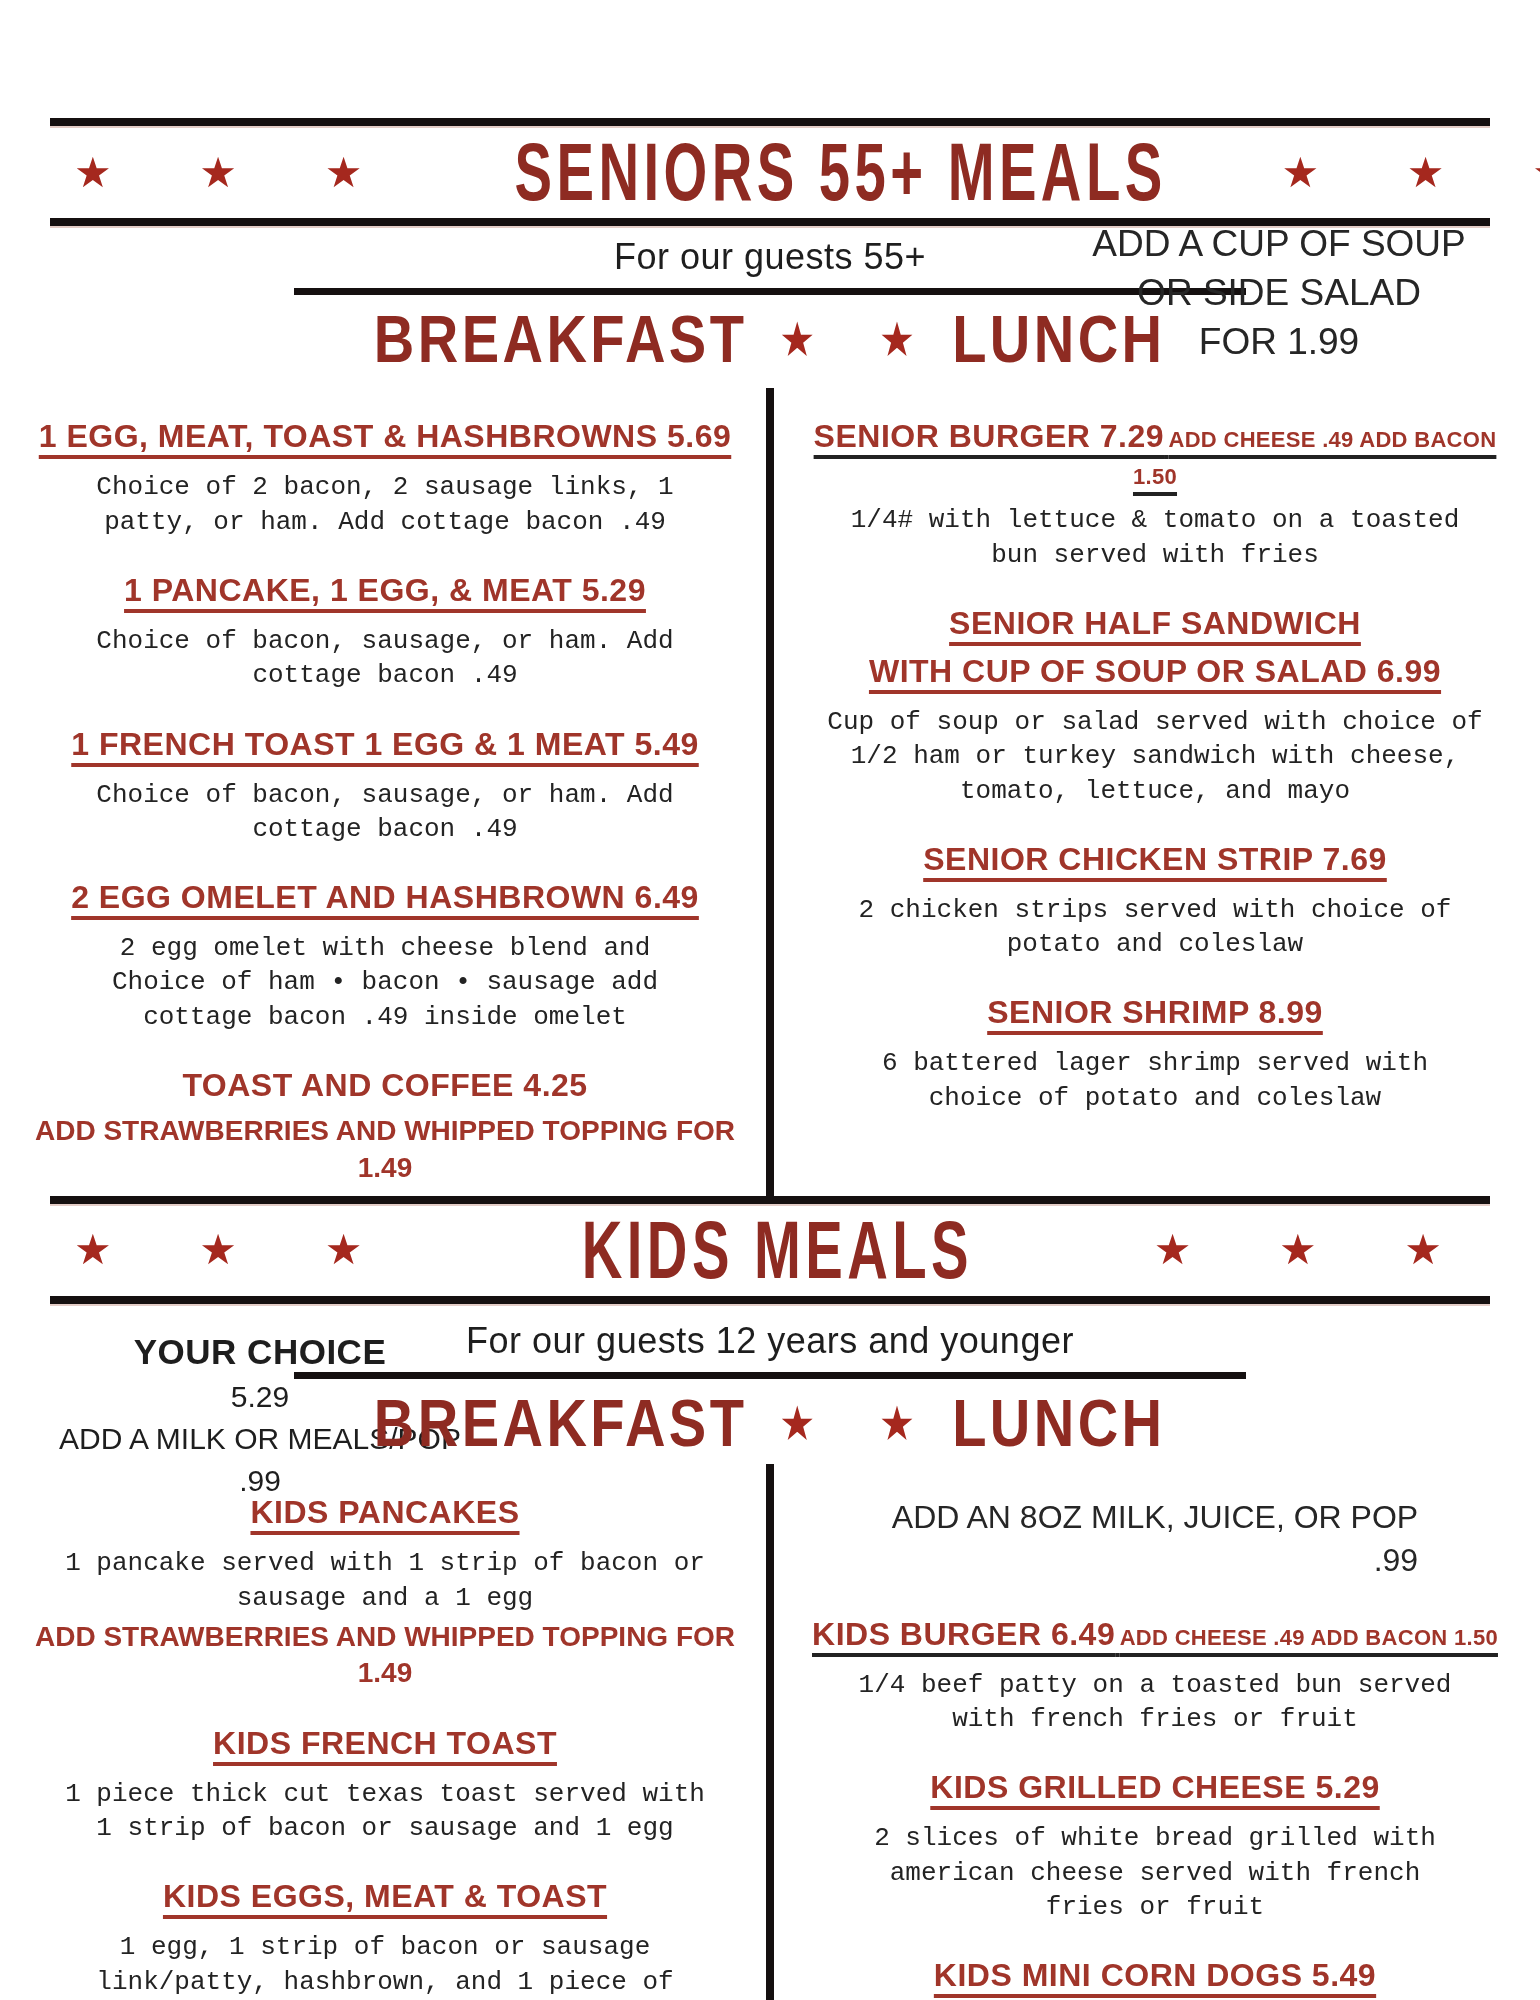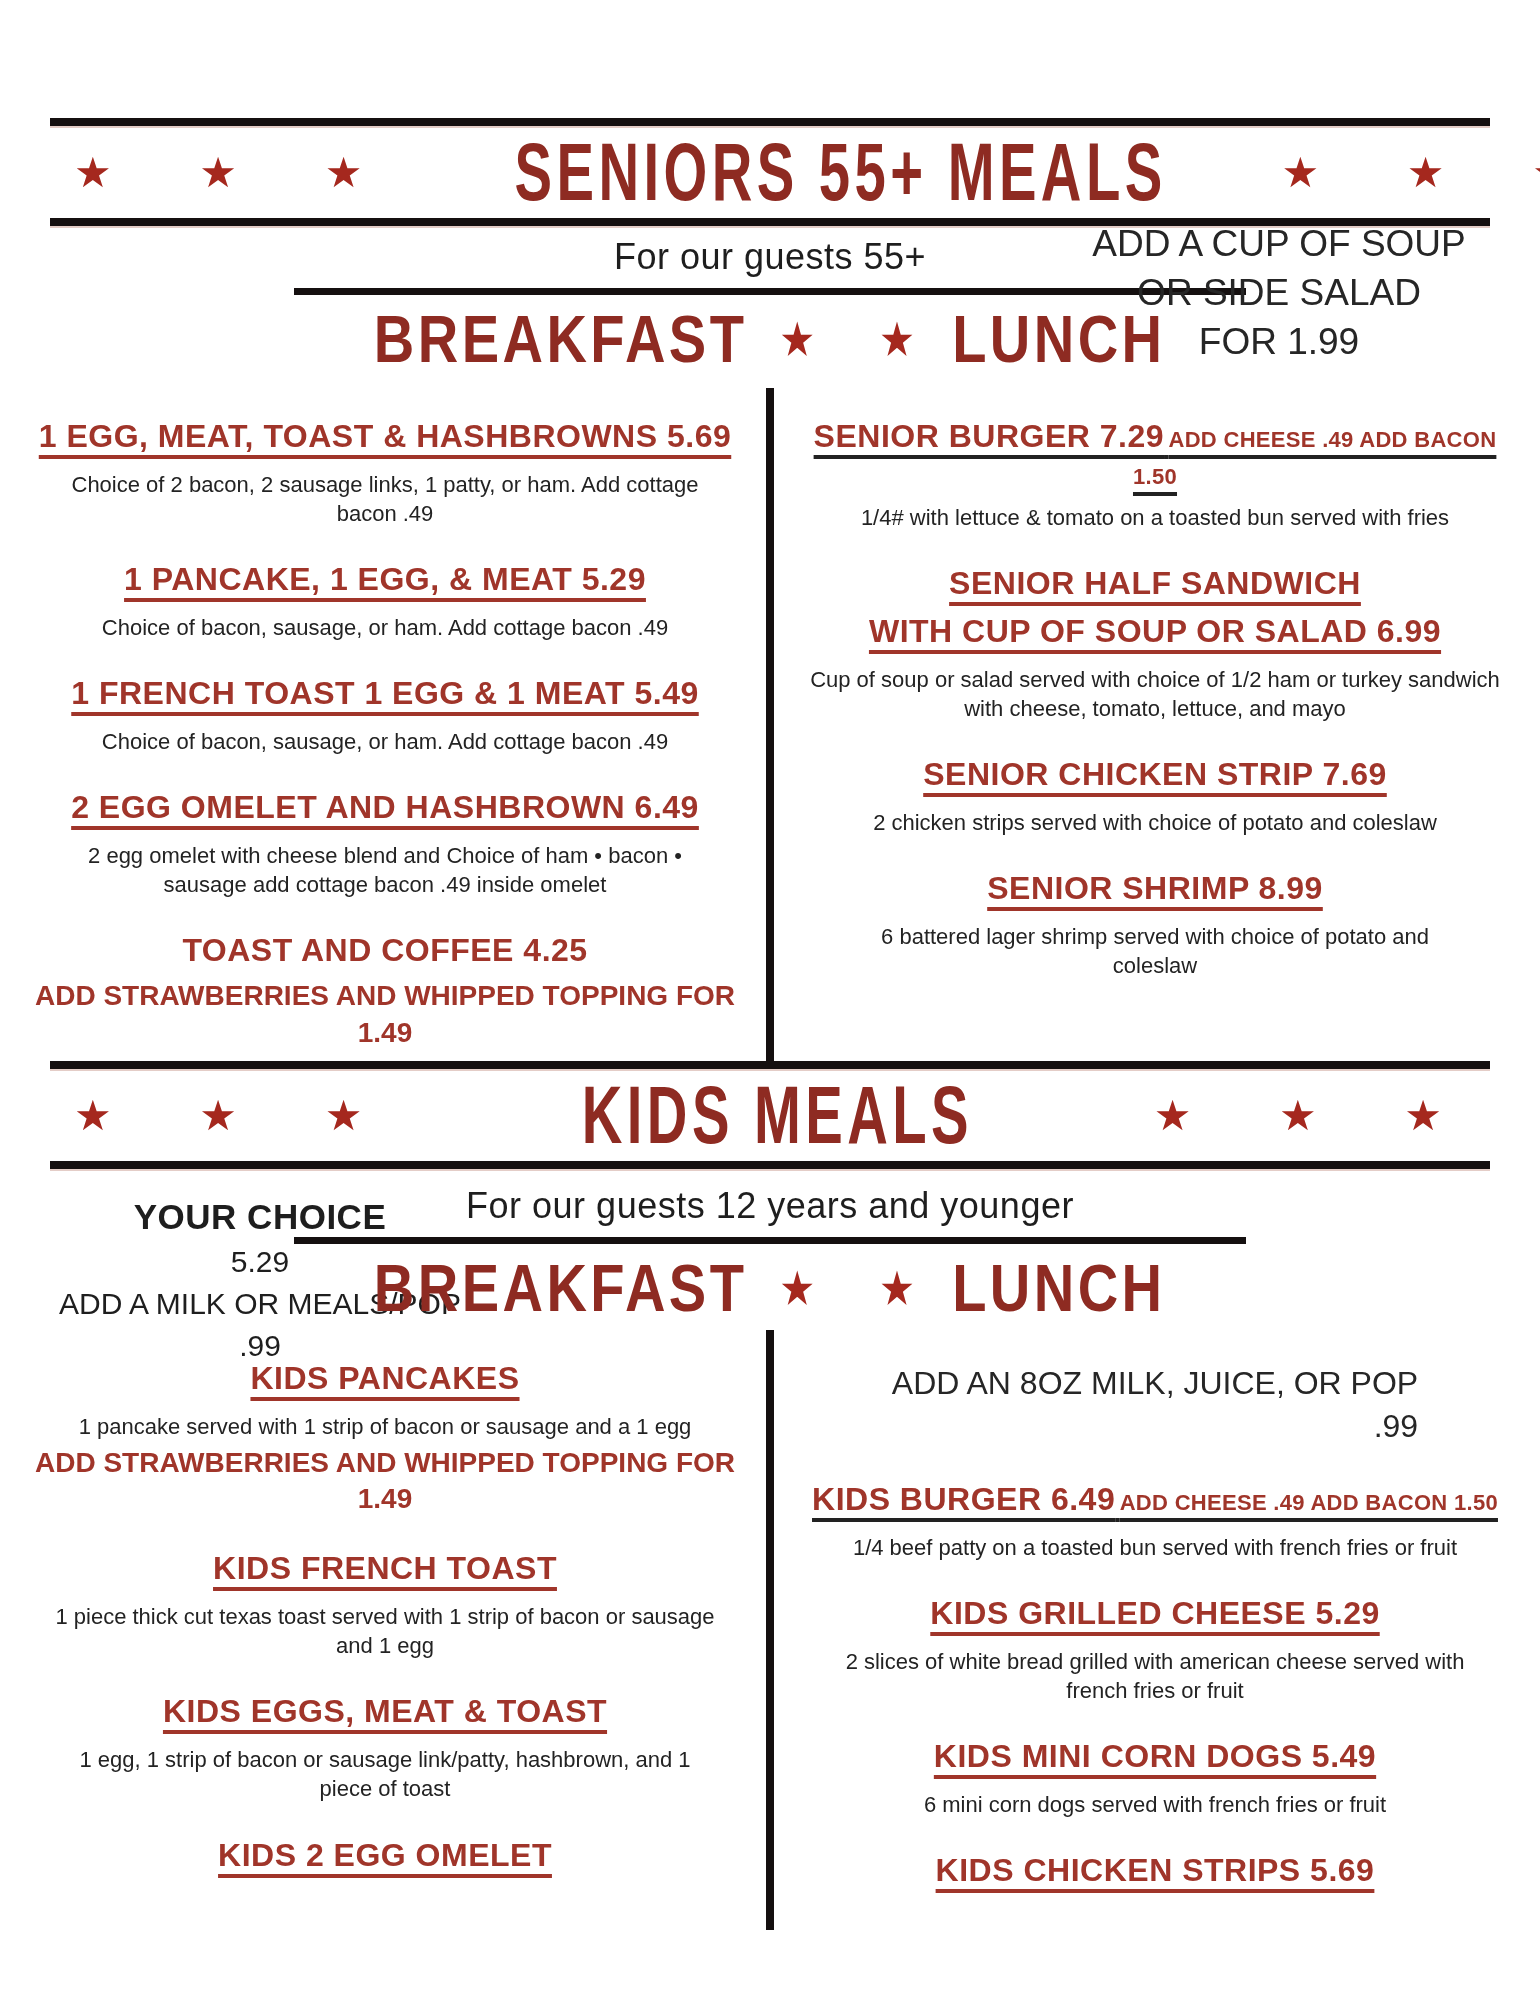--- a/index.html
+++ b/index.html
@@ -83,22 +83,22 @@
   }
   .item-title{
     color:var(--item-title,#a0372c);
     font-size:32px;font-weight:bold;letter-spacing:.5px;
   }
   .addon{
     color:var(--item-title,#a0372c);
     font-size:22px;font-weight:bold;letter-spacing:.3px;
   }
   .desc{
-    font-size:22px;color:#232323;line-height:1.32;
-    max-width:700px;margin:10px auto 0 auto;
+    font-size:26px;color:#232323;line-height:1.32;
+    max-width:700px;margin:10px auto 0 auto;font-family:Liberation Mono, monospace;
   }
   .red-note{
     color:var(--item-title,#a0372c);
     font-size:28px;font-weight:bold;margin-top:4px;line-height:1.3;
   }
   .dark-note{
     font-size:32px;color:#262626;line-height:1.35;margin-top:8px;text-align:right;
   }
   .kids-sub{margin-top:16px;}
 </style>

